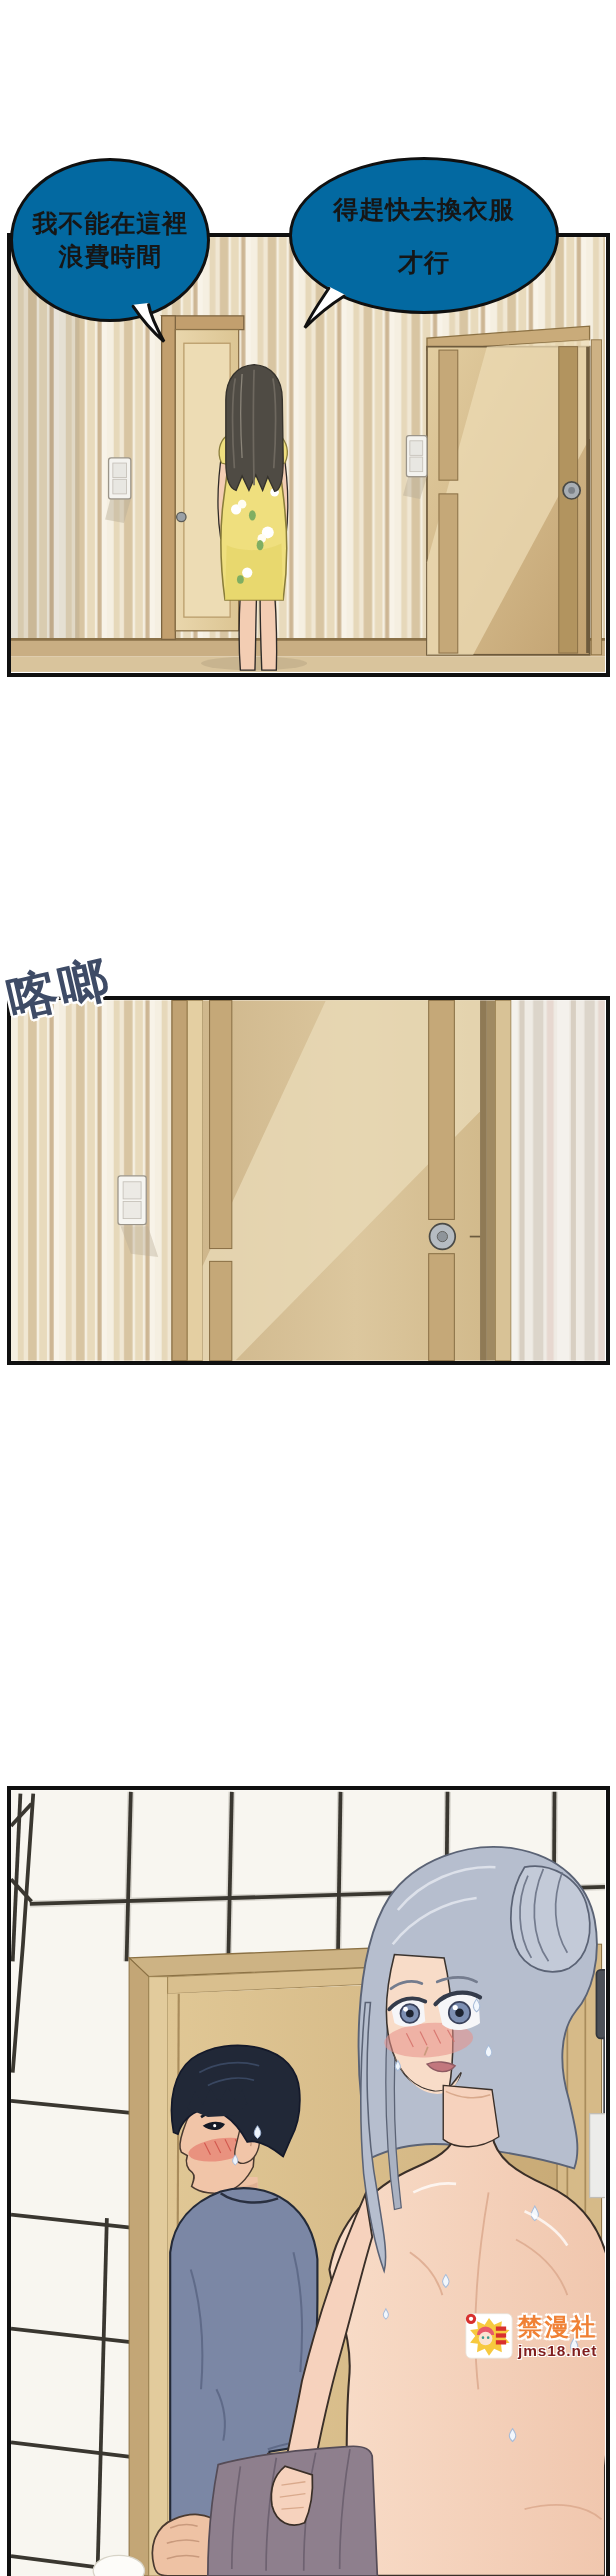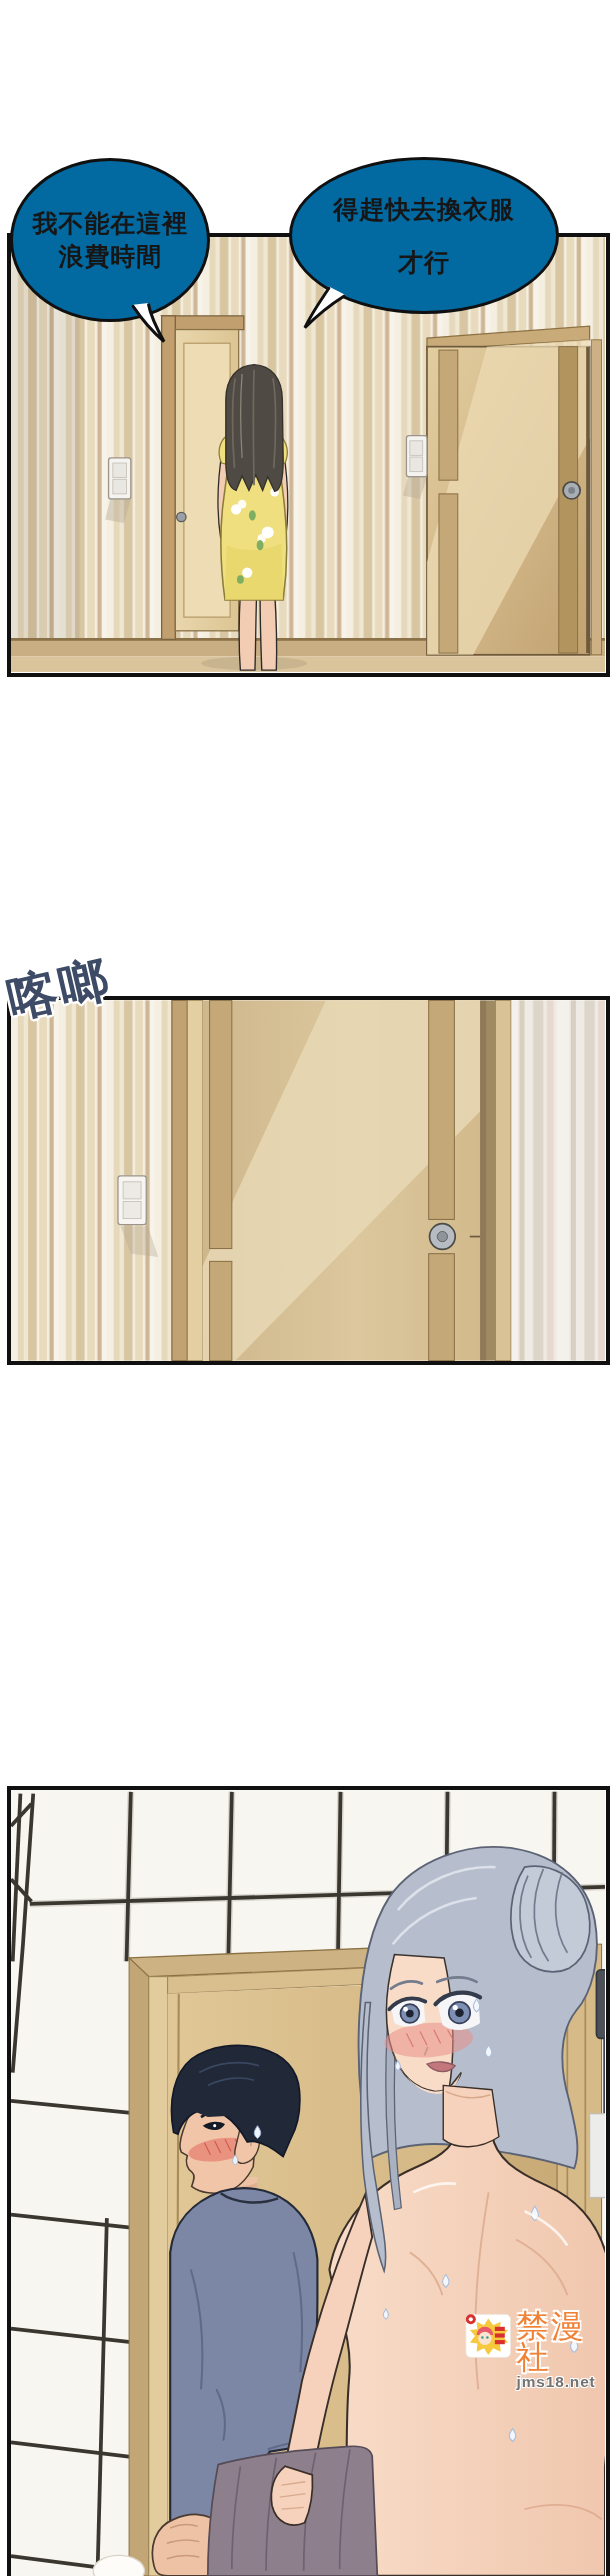--- a/index.html
+++ b/index.html
@@ -17,23 +17,23 @@
   #bubble1{left:10.3px;top:158px;width:194px;height:158px;}
   #bubble2{left:289px;top:157px;width:264px;height:151px;gap:20px;}
   .tail{position:absolute;z-index:6;}
   #sfx{position:absolute;left:6.9px;top:952px;z-index:7;width:146px;
        font-size:49px;font-weight:700;color:#3e4b66;transform:rotate(-13deg);
        letter-spacing:3.4px;
        text-shadow:-1.7px -1.7px 0 #fff,1.7px -1.7px 0 #fff,-1.7px 1.7px 0 #fff,1.7px 1.7px 0 #fff,
                    0 -2.6px 0 #fff,0 2.6px 0 #fff,-2.6px 0 0 #fff,2.6px 0 0 #fff;}
   #watermark{position:absolute;left:465px;top:2311px;z-index:9;display:flex;align-items:flex-start;}
   #wm-texts{margin-left:5.1px;display:flex;flex-direction:column;align-items:flex-start;}
-  #wm-name{font-size:32px;font-weight:400;color:#f08135;letter-spacing:2.6px;line-height:31px;
+  #wm-name{font-size:24px;font-weight:700;color:#f08135;letter-spacing:2.6px;line-height:31px;
        text-shadow:-1.7px -1.7px 0 #fff,1.7px -1.7px 0 #fff,-1.7px 1.7px 0 #fff,1.7px 1.7px 0 #fff,0 1.7px 0 #fff,0 -1.7px 0 #fff;}
-  #wm-url{font-size:15.4px;font-weight:700;color:#737373;letter-spacing:0.9px;line-height:17px;
+  #wm-url{font-size:15.4px;font-weight:700;color:#7f1d1d;letter-spacing:0.9px;line-height:17px;
        text-shadow:-0.9px -0.9px 0 #fff,0.9px -0.9px 0 #fff,-0.9px 0.9px 0 #fff,0.9px 0.9px 0 #fff;}
 </style>
 </head>
 <body>
 
 <div id="page">
 
   <div class="panel" id="panel1">
     <svg width="594" height="435" viewBox="0 0 694 508">
       <defs>

